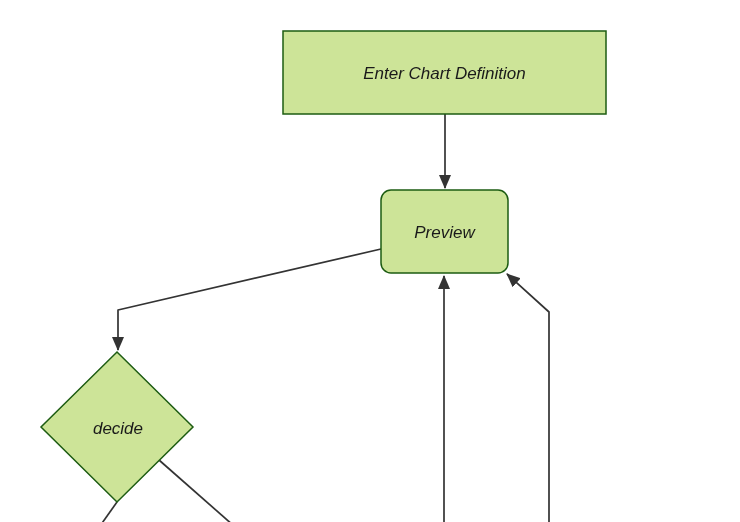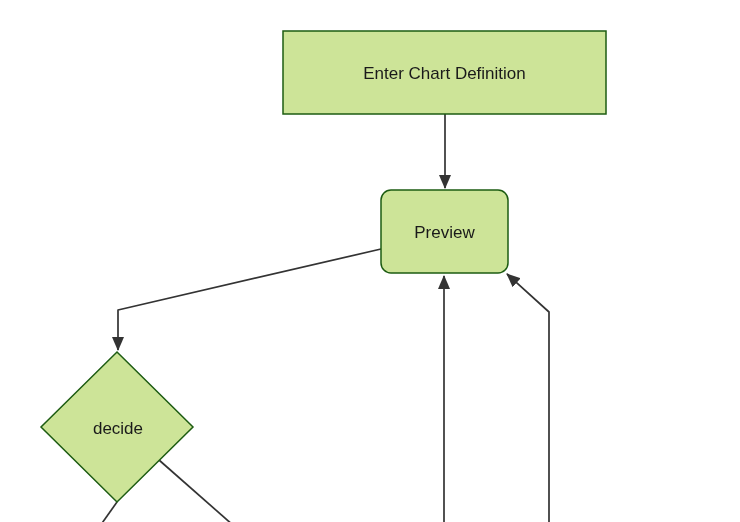--- a/index.html
+++ b/index.html
@@ -7,20 +7,21 @@
     padding: 0;
     width: 740px;
     height: 522px;
     overflow: hidden;
     background: var(--background, #ffffff);
   }
   .diagram-container {
     width: 740px;
     height: 367px;
     position: relative;
+    font-style: italic;
   }
   svg { display: block; }
   .node-shape {
     fill: var(--node_fill, #cde498);
     stroke: var(--node_border, #1d5c12);
     stroke-width: 1.5;
   }
   .node-label {
     font-family: "Liberation Sans", "DejaVu Sans", sans-serif;
     font-size: 17px;

